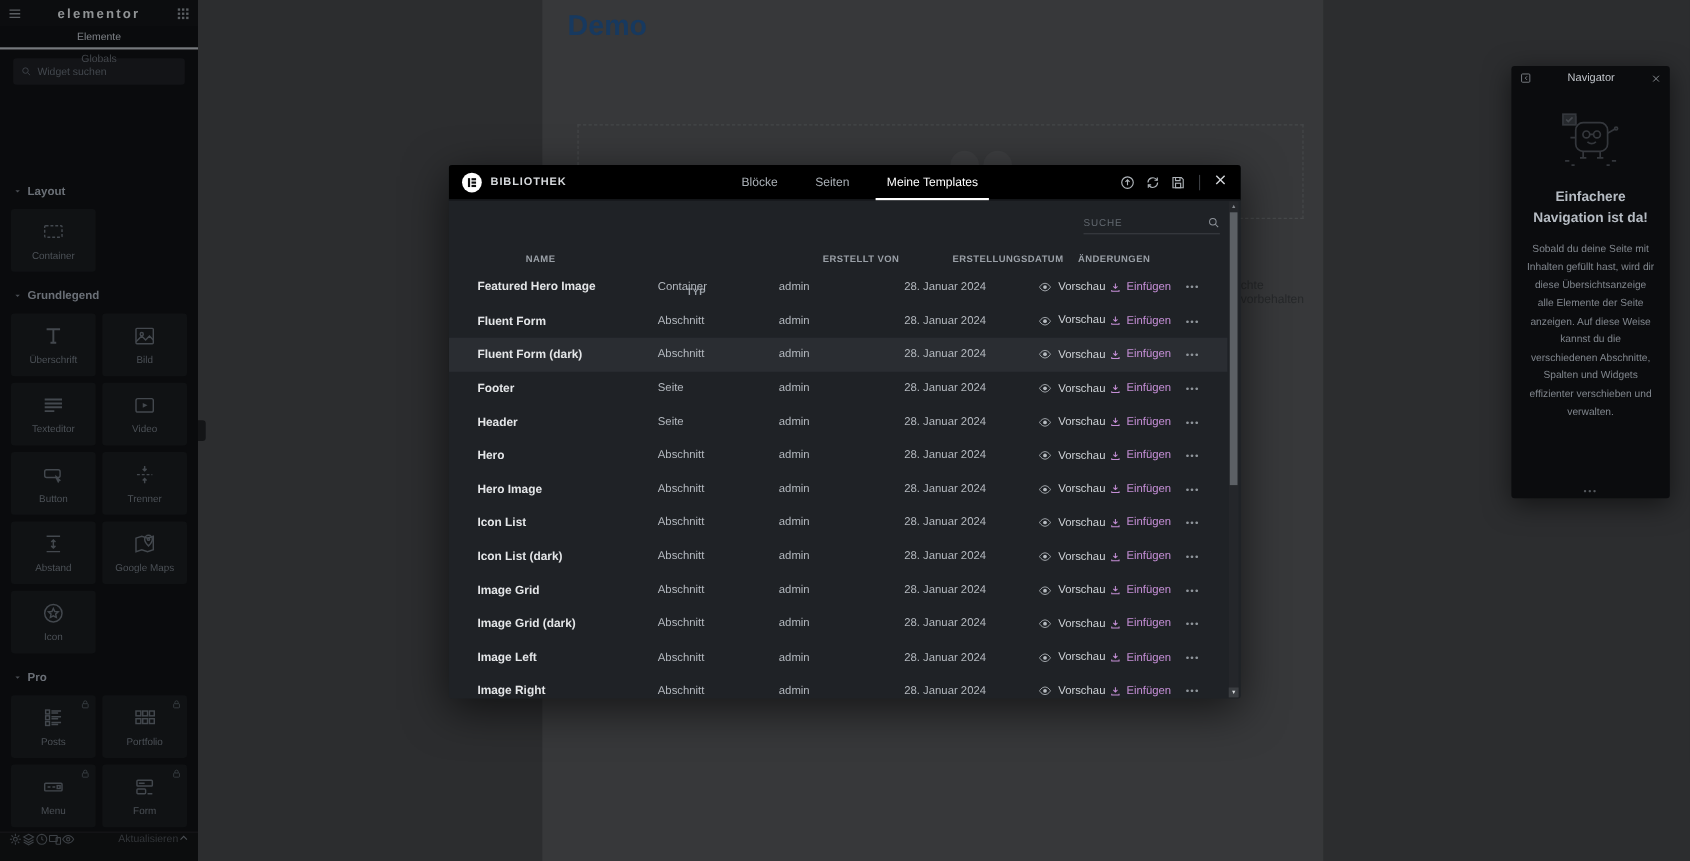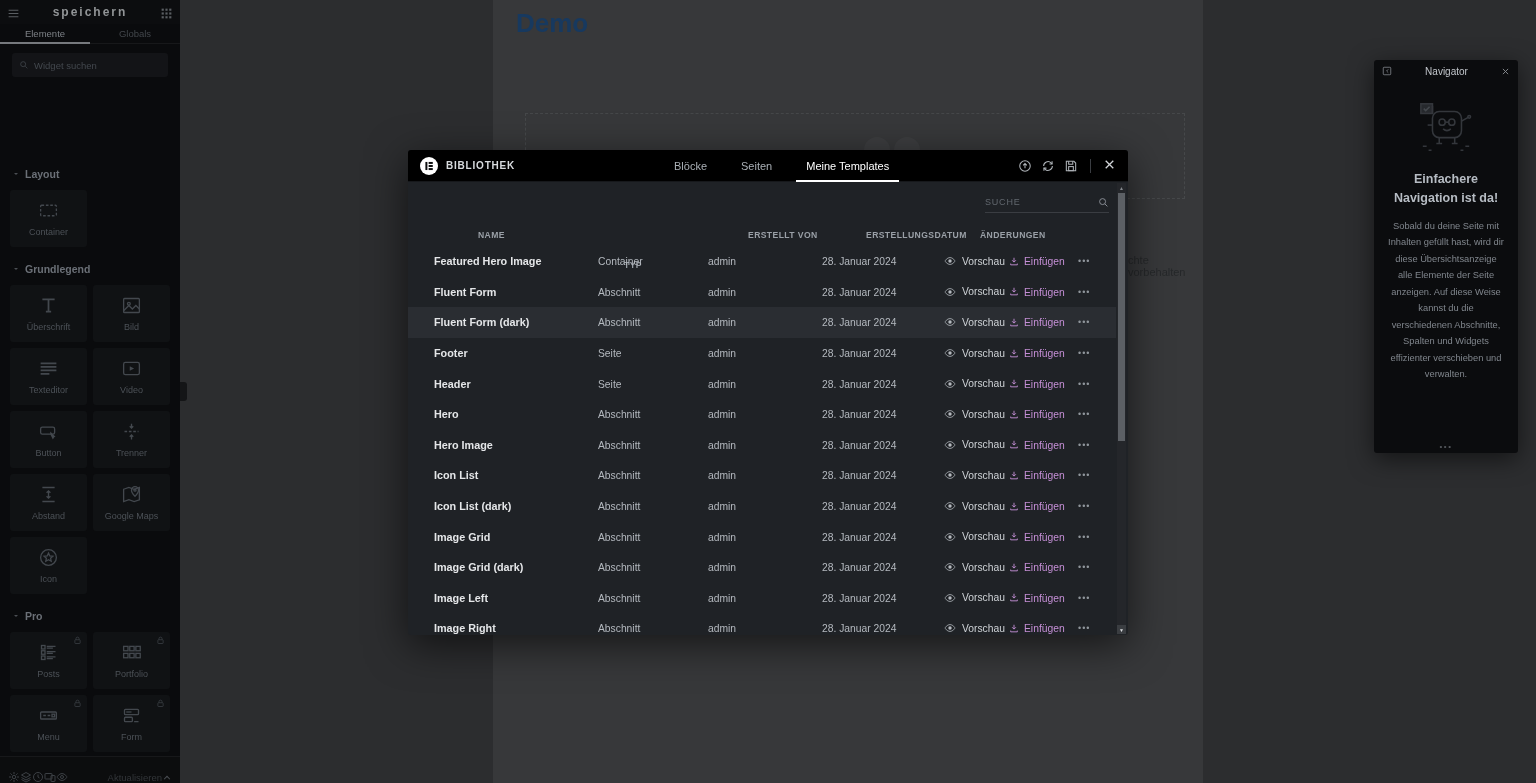--- a/index.html
+++ b/index.html
@@ -14,21 +14,21 @@
   .circle-btn { width:26px; height:26px; border-radius:50%; background:#3d3e40; color:#1c1d1f;
     display:flex; align-items:center; justify-content:center; font-size:13px; font-weight:bold; }
   #canvas-footer-text { position:absolute; left:635px; top:254px; font-size:11px; color:#26282a; }
 
   
   #sidebar { position:absolute; left:0; top:0; width:180px; height:783px; background:#0a0b0d; color:#4e5359; }
   #sb-header { height:24px; display:flex; align-items:center; justify-content:space-between;
     padding:0 7px; background:#0c0d0f; }
   #sb-logo { font-size:12px; font-weight:bold; letter-spacing:2px; color:#919496; }
   .sb-hicon { color:#5a5e62; width:13px; height:13px; }
-  #sb-tabs { display:flex; height:20px; border-bottom:1px solid #17181a; }
+  #sb-tabs { display:flex; height:20px; border-bottom:1px solid #17181a;flex-direction:column; }
   .sb-tab { flex:1; text-align:center; font-size:9.5px; line-height:20px; color:#43474c; position:relative; }
   .sb-tab.active { color:#7e8287; }
   .sb-tab.active::after { content:""; position:absolute; left:0; right:0; bottom:-1px; height:2px; background:#76797d; }
   #sb-search { margin:9px 12px 0; height:24px; background:#131417; border-radius:3px; display:flex;
     align-items:center; padding:0 7px; gap:5px; }
   #sb-search svg { width:10px; height:10px; color:#3e4349; }
   #sb-search span { font-size:9.5px; color:#43484e; }
   #sb-notice { margin:12px 12px 0; background:#0c1624; border-left:2px solid #28486c; border-radius:2px;
     padding:6px 8px; font-size:8.6px; line-height:1.5; color:#3d5470; }
   #sb-notice b { color:#64809f; }
@@ -36,21 +36,21 @@
   .sb-section-title { display:flex; align-items:center; gap:5px; font-size:10.5px; font-weight:bold;
     color:#6b7077; margin:16px 2px 10px; }
   .sb-section-title svg { width:8px; height:8px; color:#4a4e53; }
   .widget-grid { display:grid; grid-template-columns:1fr 1fr; gap:6px; }
   .widget-card { position:relative; height:57px; background:#101214; border-radius:3px; display:flex;
     flex-direction:column; align-items:center; justify-content:center; gap:6px; }
   .widget-card svg { width:21px; height:21px; color:#43484e; }
   .widget-label { font-size:9px; color:#4c5157; }
   .lock-badge { position:absolute; top:4px; right:5px; width:9px !important; height:9px !important; color:#3c4147 !important; }
   #sb-footer { position:absolute; left:0; right:0; bottom:0; height:27px; background:#0c0d0e;
-    border-top:1px solid #17181a; display:flex; align-items:flex-end; padding:0 8px; }
+    border-top:1px solid #17181a; display:flex; align-items:flex-start; padding:0 8px; }
   #sb-footer svg { width:12px; height:12px; color:#3c4045; }
   #sb-update { margin-left:auto; font-size:9.5px; color:#33363a; }
   #sb-footer .chev { color:#4a4e53; }
   #panel-handle { position:absolute; left:180px; top:382px; width:7px; height:19px; background:#141517;
     border-radius:0 3px 3px 0; }
 
   
   #modal { position:absolute; left:408px; top:150px; width:720px; height:485px; background:#1f2226;
     border-radius:3px; overflow:hidden; box-shadow:0 10px 40px rgba(0,0,0,.6); }
   #m-header { position:relative; height:32px; background:#000000; border-bottom:1px solid #16181b;
@@ -128,21 +128,21 @@
     </div>
   </div>
   <div id="canvas-footer-text">chte vorbehalten</div>
 </div>
 
 <div id="sidebar">
   <div id="sb-header">
     <span class="sb-hicon"><svg viewBox="0 0 24 24" fill="none" stroke="currentColor" stroke-width="2.2">
           <path d="M3 6h18M3 12h18M3 18h18"></path>
         </svg></span>
-    <span id="sb-logo">speichern</span>
+    <span id="sb-logo">elementor</span>
     <span class="sb-hicon"><svg viewBox="0 0 24 24" fill="none" stroke="currentColor" stroke-width="1.5">
           <g fill="currentColor" stroke="none">
             <rect x="3" y="3" width="4" height="4"></rect>
             <rect x="10" y="3" width="4" height="4"></rect>
             <rect x="17" y="3" width="4" height="4"></rect>
             <rect x="3" y="10" width="4" height="4"></rect>
             <rect x="10" y="10" width="4" height="4"></rect>
             <rect x="17" y="10" width="4" height="4"></rect>
             <rect x="3" y="17" width="4" height="4"></rect>
             <rect x="10" y="17" width="4" height="4"></rect>

